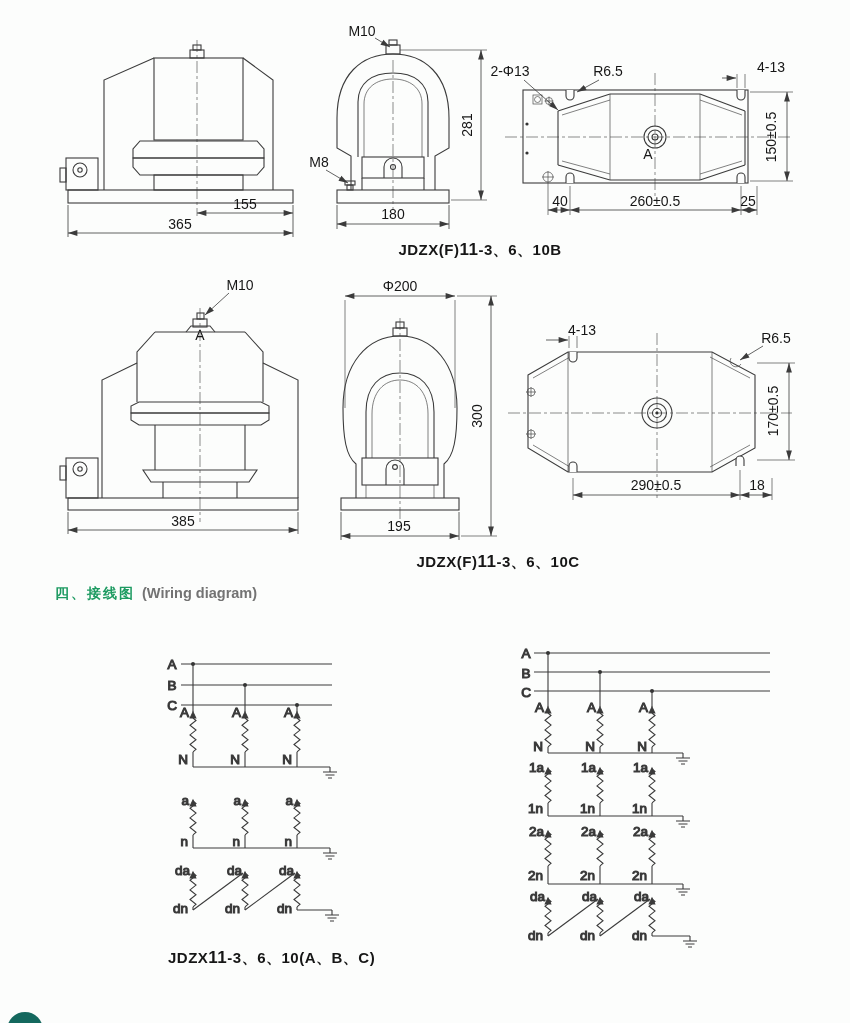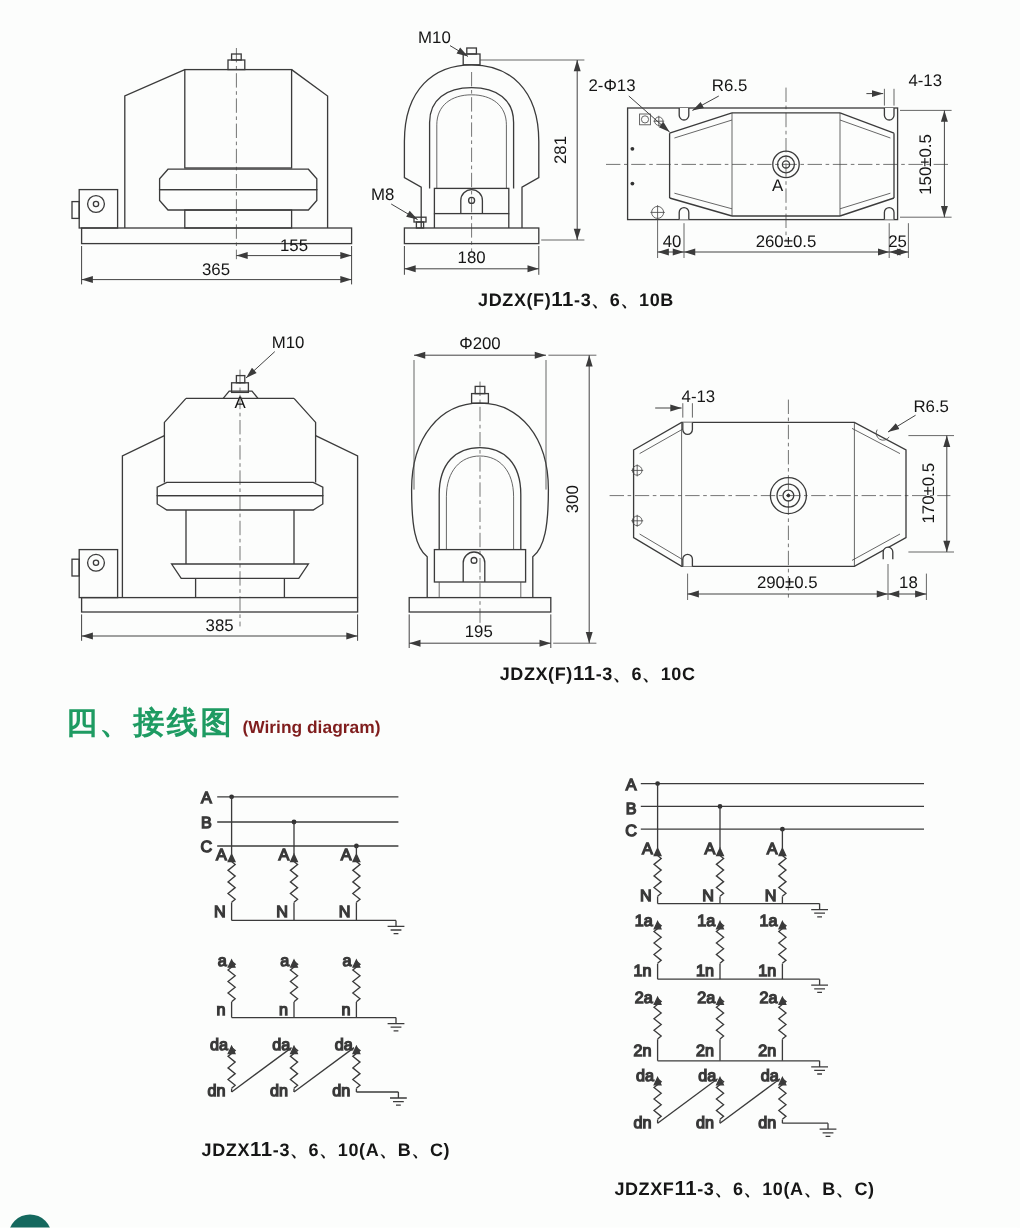--- a/index.html
+++ b/index.html
@@ -13,21 +13,21 @@
   svg .d{stroke:#3b3b3b;stroke-width:0.8;fill:none;}
   svg .fillbg{fill:#fcfdfc;stroke:#3b3b3b;stroke-width:1.1;}
   svg .dot{fill:#333;stroke:none;}
   svg text{fill:#161616;font-family:"Liberation Sans","DejaVu Sans",sans-serif;}
   svg .dt{font-size:14px;}
   svg .wt{font-size:13.5px;}
   .overlay{position:absolute;color:#161616;}
   .cap{font-weight:bold;font-size:15px;letter-spacing:0.5px;text-align:center;white-space:nowrap;}
   .cap .sub{font-size:17px;}
   .heading{display:flex;align-items:baseline;gap:7px;}
-  .heading .cn{font-size:26px;font-weight:bold;letter-spacing:2px;}
+  .heading .cn{font-size:14px;font-weight:bold;letter-spacing:2px;}
   .heading .en{font-size:14.5px;font-weight:bold;}
   .teal-dot{position:absolute;left:7px;top:1012px;width:36px;height:36px;border-radius:50%;}
 </style>
 </head>
 <body>
 
 <div class="page">
 
 <svg width="850" height="1023" viewBox="0 0 850 1023">
   <defs>
@@ -411,22 +411,21 @@
     <use href="#gnd" x="690" y="936"></use>
   </g>
 </svg>
 
 <div class="overlay cap" style="left:330px;top:240px;width:300px;"><span>JDZX(F)</span><span class="sub">11</span><span>-3、6、10B</span></div>
 
 <div class="overlay cap" style="left:348px;top:552px;width:300px;"><span>JDZX(F)</span><span class="sub">11</span><span>-3、6、10C</span></div>
 
 <div class="overlay heading" style="left:55px;top:585px;">
   <span class="cn" style="color: rgb(30, 155, 98);">四、接线图</span>
-  <span class="en" style="color: #7f1d1d;">(Wiring diagram)</span>
+  <span class="en" style="color: #737373;">(Wiring diagram)</span>
 </div>
 
 <div class="overlay cap" style="left:168px;top:948px;width:200px;"><span>JDZX</span><span class="sub">11</span><span>-3、6、10(A、B、C)</span></div>
 
-<div class="overlay cap" style="left:512px;top:981px;width:200px;"><span>JDZXF</span><span class="sub">11</span><span>-3、6、10(A、B、C)</span></div>
 
 <div class="teal-dot" style="background: rgb(20, 104, 94);"></div>
 
 </div>
 
 </body></html>

